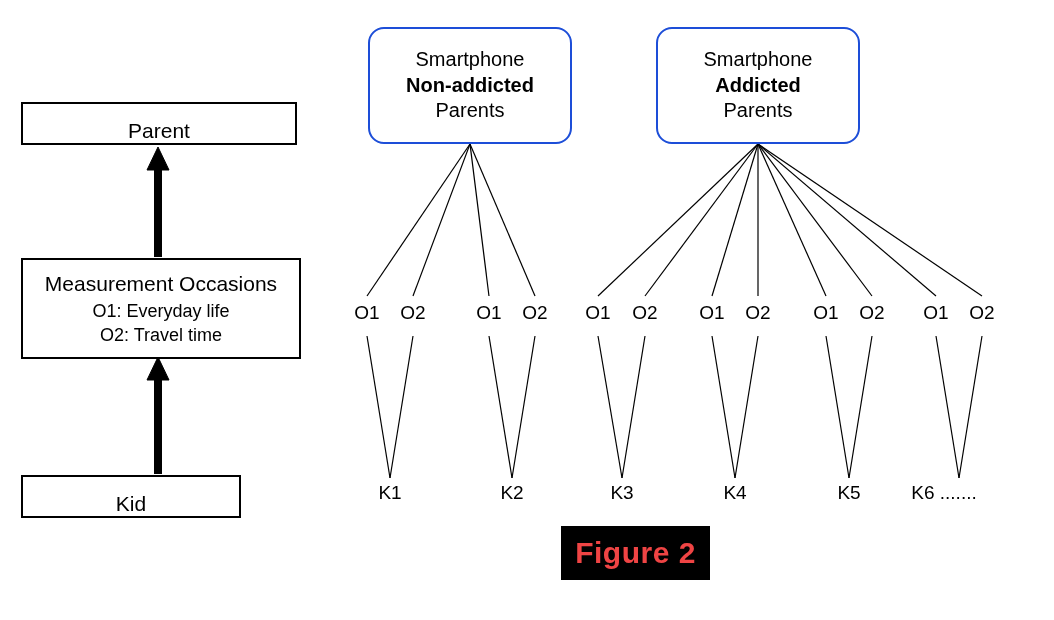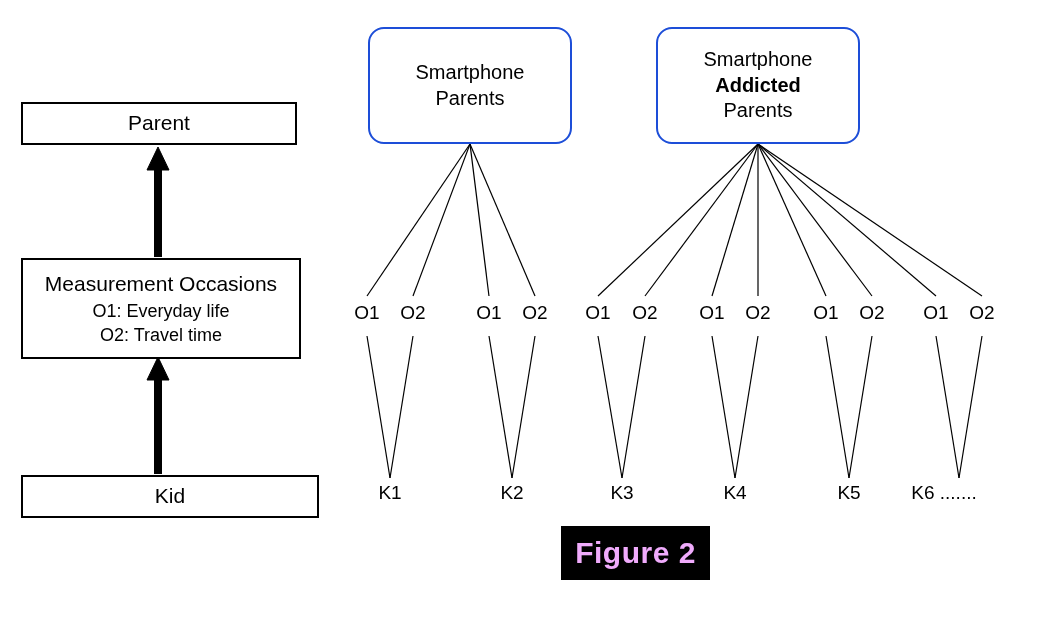--- a/index.html
+++ b/index.html
@@ -33,21 +33,21 @@
 
   
   .rect-box {
     position: absolute;
     box-sizing: border-box;
     border: 2px solid #000000;
     background: #ffffff;
     display: flex;
     flex-direction: column;
     align-items: center;
-    justify-content: center;
+    justify-content: flex-end;
     text-align: center;
   }
   .rect-box .title {
     font-size: 21px;
     line-height: 1.15;
     white-space: nowrap;
   }
   .rect-box .sub {
     font-size: 18px;
     line-height: 1.3;
@@ -65,21 +65,21 @@
     top: 258px;
     width: 280px;
     height: 101px;
     justify-content: flex-start;
     padding-top: 12px;
   }
   #box-measurement .title { margin-bottom: 4px; }
   #box-kid {
     left: 21px;
     top: 475px;
-    width: 298px;
+    width: 220px;
     height: 43px;
   }
 
   
   .round-box {
     position: absolute;
     box-sizing: border-box;
     border: 2px solid #1d4ed8;
     border-radius: 16px;
     background: #ffffff;
@@ -128,21 +128,21 @@
   .k-label { top: 483px; }
 
   
   #figure-caption {
     position: absolute;
     left: 561px;
     top: 526px;
     width: 149px;
     height: 54px;
     background: #000000;
-    color: #f0abfc;
+    color: #ef4444;
     display: flex;
     align-items: center;
     justify-content: center;
     font-size: 30px;
     font-weight: bold;
     letter-spacing: 0.5px;
   }
 </style>
 </head>
 <body>
@@ -208,20 +208,21 @@
     <div class="sub">O1: Everyday life</div>
     <div class="sub">O2: Travel time</div>
   </div>
 
   <div class="rect-box" id="box-kid">
     <div class="title">Kid</div>
   </div>
 
   <div class="round-box" id="box-nonaddicted">
     <div class="l1">Smartphone</div>
+    <div class="l2">Non-addicted</div>
     <div class="l3">Parents</div>
   </div>
 
   <div class="round-box" id="box-addicted">
     <div class="l1">Smartphone</div>
     <div class="l2">Addicted</div>
     <div class="l3">Parents</div>
   </div>
 
   <div id="occasion-labels">

